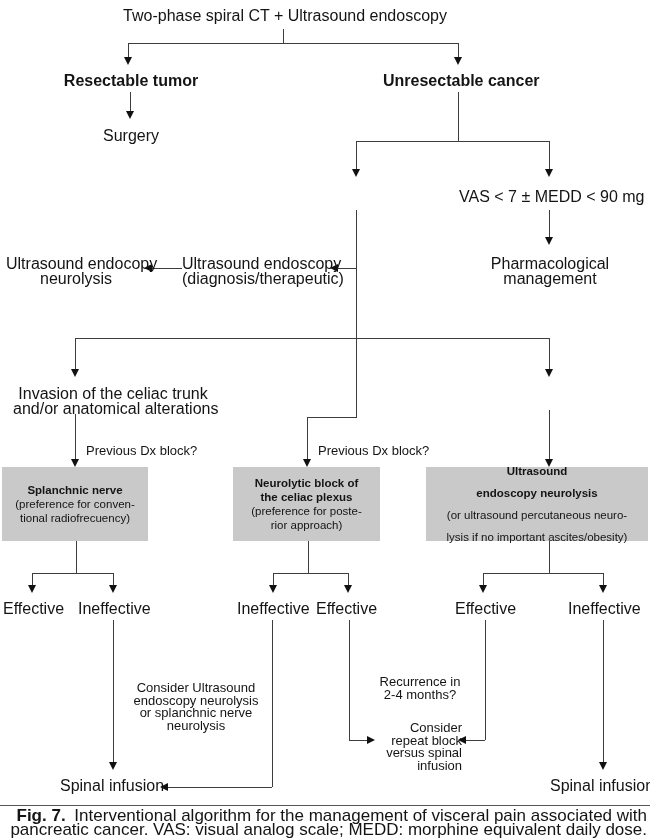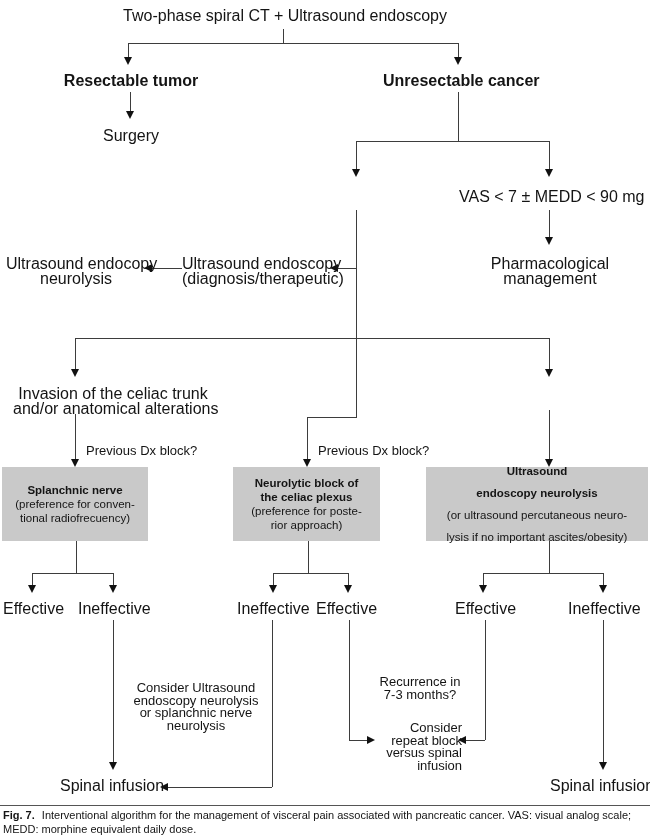--- a/index.html
+++ b/index.html
@@ -9,21 +9,21 @@
   .b{font-weight:bold;}
   .sm{font-size:13px;line-height:12.5px;}
   .line{position:absolute;background:#3d3d3d;}
   .ah{position:absolute;width:0;height:0;}
   .ah-down{border-left:4px solid transparent;border-right:4px solid transparent;border-top:8px solid #111;}
   .ah-left{border-top:4px solid transparent;border-bottom:4px solid transparent;border-right:8px solid #111;}
   .ah-right{border-top:4px solid transparent;border-bottom:4px solid transparent;border-left:8px solid #111;}
   .gbox{position:absolute;background:#c9c9c9;display:flex;flex-direction:column;
         justify-content:center;align-items:center;text-align:center;
         font-size:11.5px;line-height:14px;height:74px;}
-  .caption{position:absolute;font-size:11px;line-height:13.5px;text-align:left;}
+  .caption{position:absolute;font-size:17px;line-height:13.5px;text-align:right;}
   .caption .b{padding-right:4px;}
 </style>
 </head>
 <body>
 
 <div id="page">
 
   <div class="lbl" style="left:115px;top:8px;width:340px;">Two-phase spiral CT + Ultrasound endoscopy</div>
 
   <div class="line" style="left:283px;top:29px;width:1px;height:14px;"></div>
@@ -159,21 +159,21 @@
     <div>or splanchnic nerve</div>
     <div>neurolysis</div>
   </div>
 
   <div class="line" style="left:349px;top:620px;width:1px;height:120px;"></div>
   <div class="line" style="left:349px;top:740px;width:18px;height:1px;"></div>
   <div class="ah ah-right" style="left:367px;top:736px;"></div>
 
   <div class="lbl sm" style="left:375px;top:676px;width:90px;">
     <div>Recurrence in</div>
-    <div>7-3 months?</div>
+    <div>2-4 months?</div>
   </div>
 
   <div class="lbl sm" style="left:372px;top:722px;width:90px;text-align:right;">
     <div>Consider</div>
     <div>repeat block</div>
     <div>versus spinal</div>
     <div>infusion</div>
   </div>
 
   <div class="line" style="left:485px;top:620px;width:1px;height:120px;"></div>

